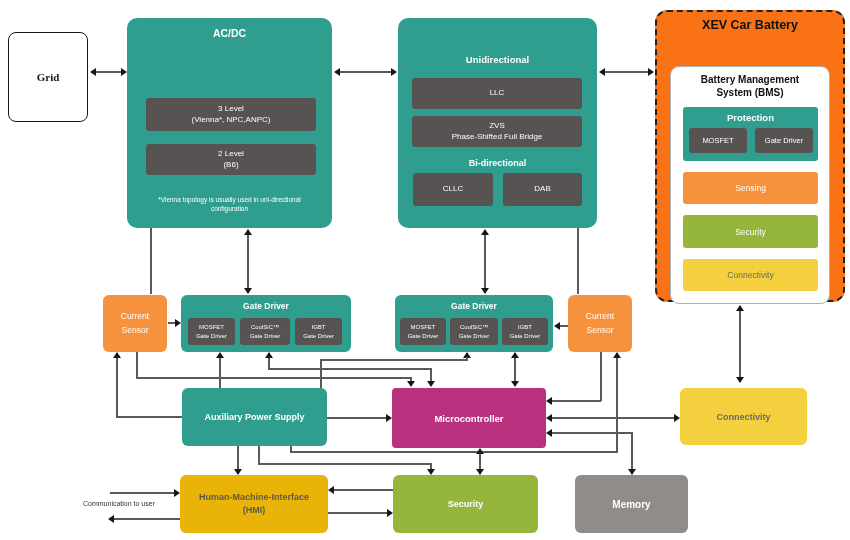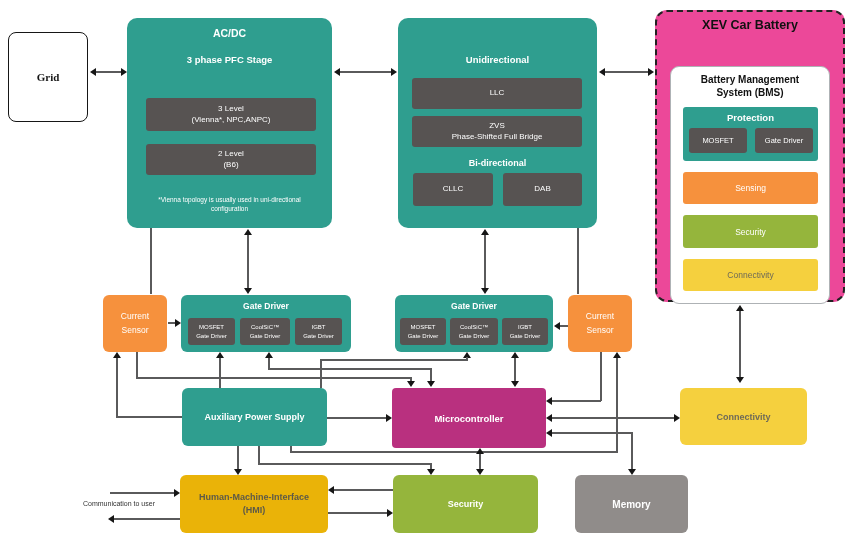--- a/index.html
+++ b/index.html
@@ -32,21 +32,20 @@
 <body>
 
 <div class="canvas">
 
   <div class="box ctr" style="left:8px;top:32px;width:80px;height:90px;border:1.5px solid #161616;border-radius:8px;background:#fff;font-family:Liberation Serif, serif;">
     <span style="font-size:11px;font-weight:bold;color:#161616;">Grid</span>
   </div>
 
   <div class="box teal r10" style="left:127px;top:18px;width:205px;height:210px;">
     <div class="ptitle" style="position:absolute;top:10px;width:100%;text-align:center;">AC/DC</div>
-    <div class="psub" style="position:absolute;top:37px;width:100%;text-align:center;">3 phase PFC Stage</div>
     <div class="box dark r3 ctr darklabel" style="left:19px;top:80px;width:170px;height:33px;">
       <span>3 Level</span>
       <span>(Vienna*, NPC,ANPC)</span>
     </div>
     <div class="box dark r3 ctr darklabel" style="left:19px;top:126px;width:170px;height:31px;">
       <span>2 Level</span>
       <span>(B6)</span>
     </div>
     <div style="position:absolute;top:177px;left:26px;width:153px;text-align:center;font-size:6.5px;line-height:1.4;">*Vienna topology is usually used in uni-directional configuration</div>
   </div>
@@ -62,21 +61,21 @@
     </div>
     <div class="psub" style="position:absolute;top:141px;width:100%;text-align:center;font-size:9px;">Bi-directional</div>
     <div class="box dark r3 ctr darklabel" style="left:15px;top:155px;width:80px;height:33px;">
       <span>CLLC</span>
     </div>
     <div class="box dark r3 ctr darklabel" style="left:105px;top:155px;width:79px;height:33px;">
       <span>DAB</span>
     </div>
   </div>
 
-  <div class="box" style="left:655px;top:10px;width:190px;height:292px;border:2px dashed #222;border-radius:12px;background:#ec4899;">
+  <div class="box" style="left:655px;top:10px;width:190px;height:292px;border:2px dashed #222;border-radius:12px;background:#f97316;">
     <div style="position:absolute;top:6px;width:100%;text-align:center;font-size:12.5px;font-weight:bold;color:#111;line-height:1.25;">
       <div>XEV Car Battery</div>
     </div>
     <div class="box" style="left:13px;top:54px;width:160px;height:238px;border:1px solid #aeb2b5;border-radius:9px;background:#fff;">
       <div style="position:absolute;top:7px;width:100%;text-align:center;font-size:10px;font-weight:bold;color:#111;line-height:1.25;">
         <div>Battery Management</div>
         <div>System (BMS)</div>
       </div>
       <div class="box teal r3" style="left:12px;top:40px;width:135px;height:54px;">
         <div style="position:absolute;top:5px;width:100%;text-align:center;font-size:9.5px;font-weight:bold;">Protection</div>

